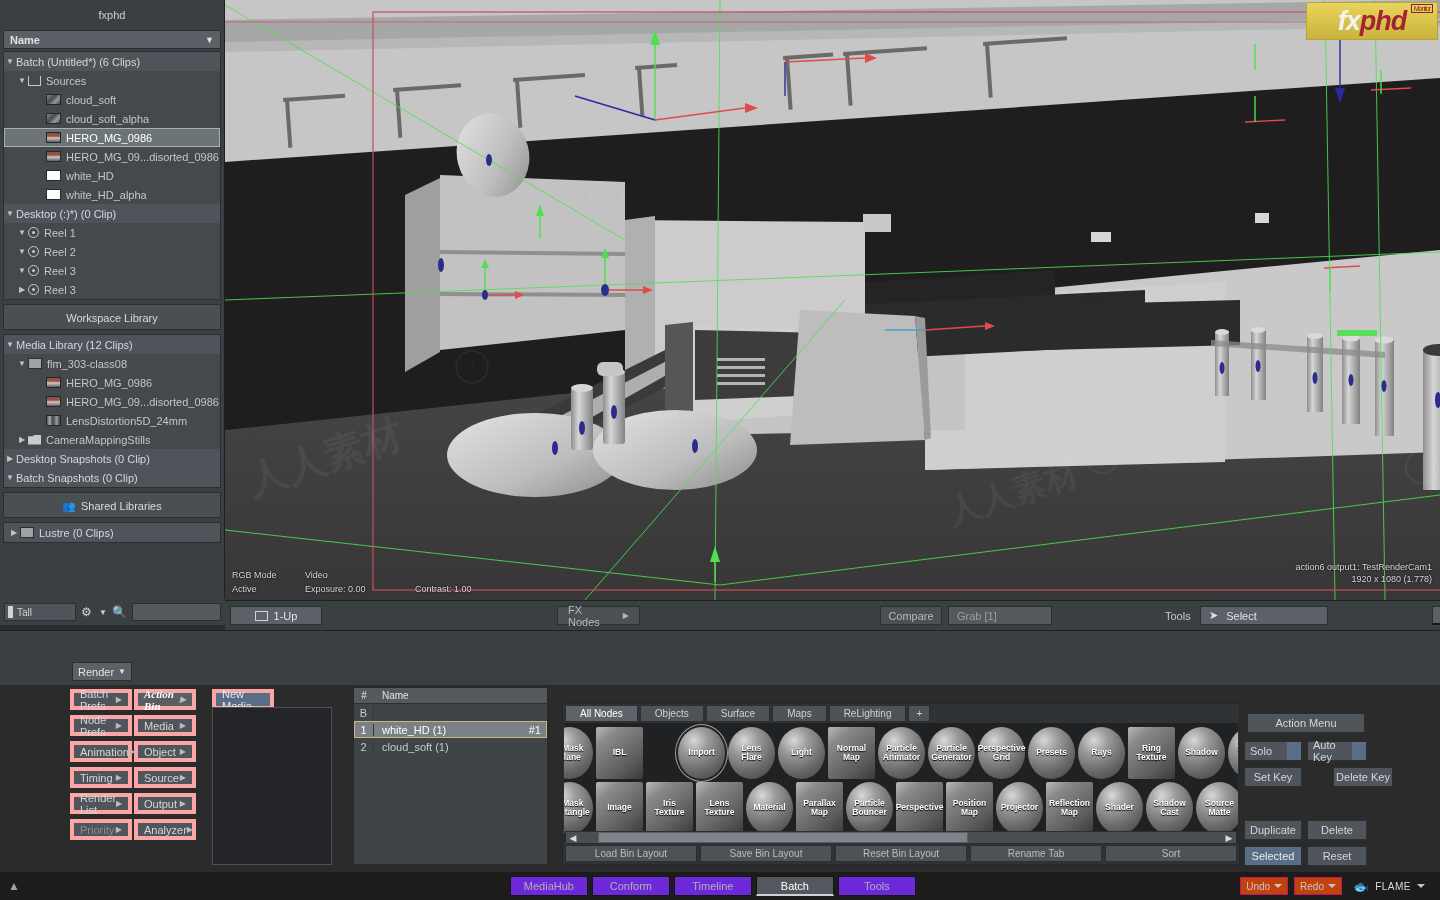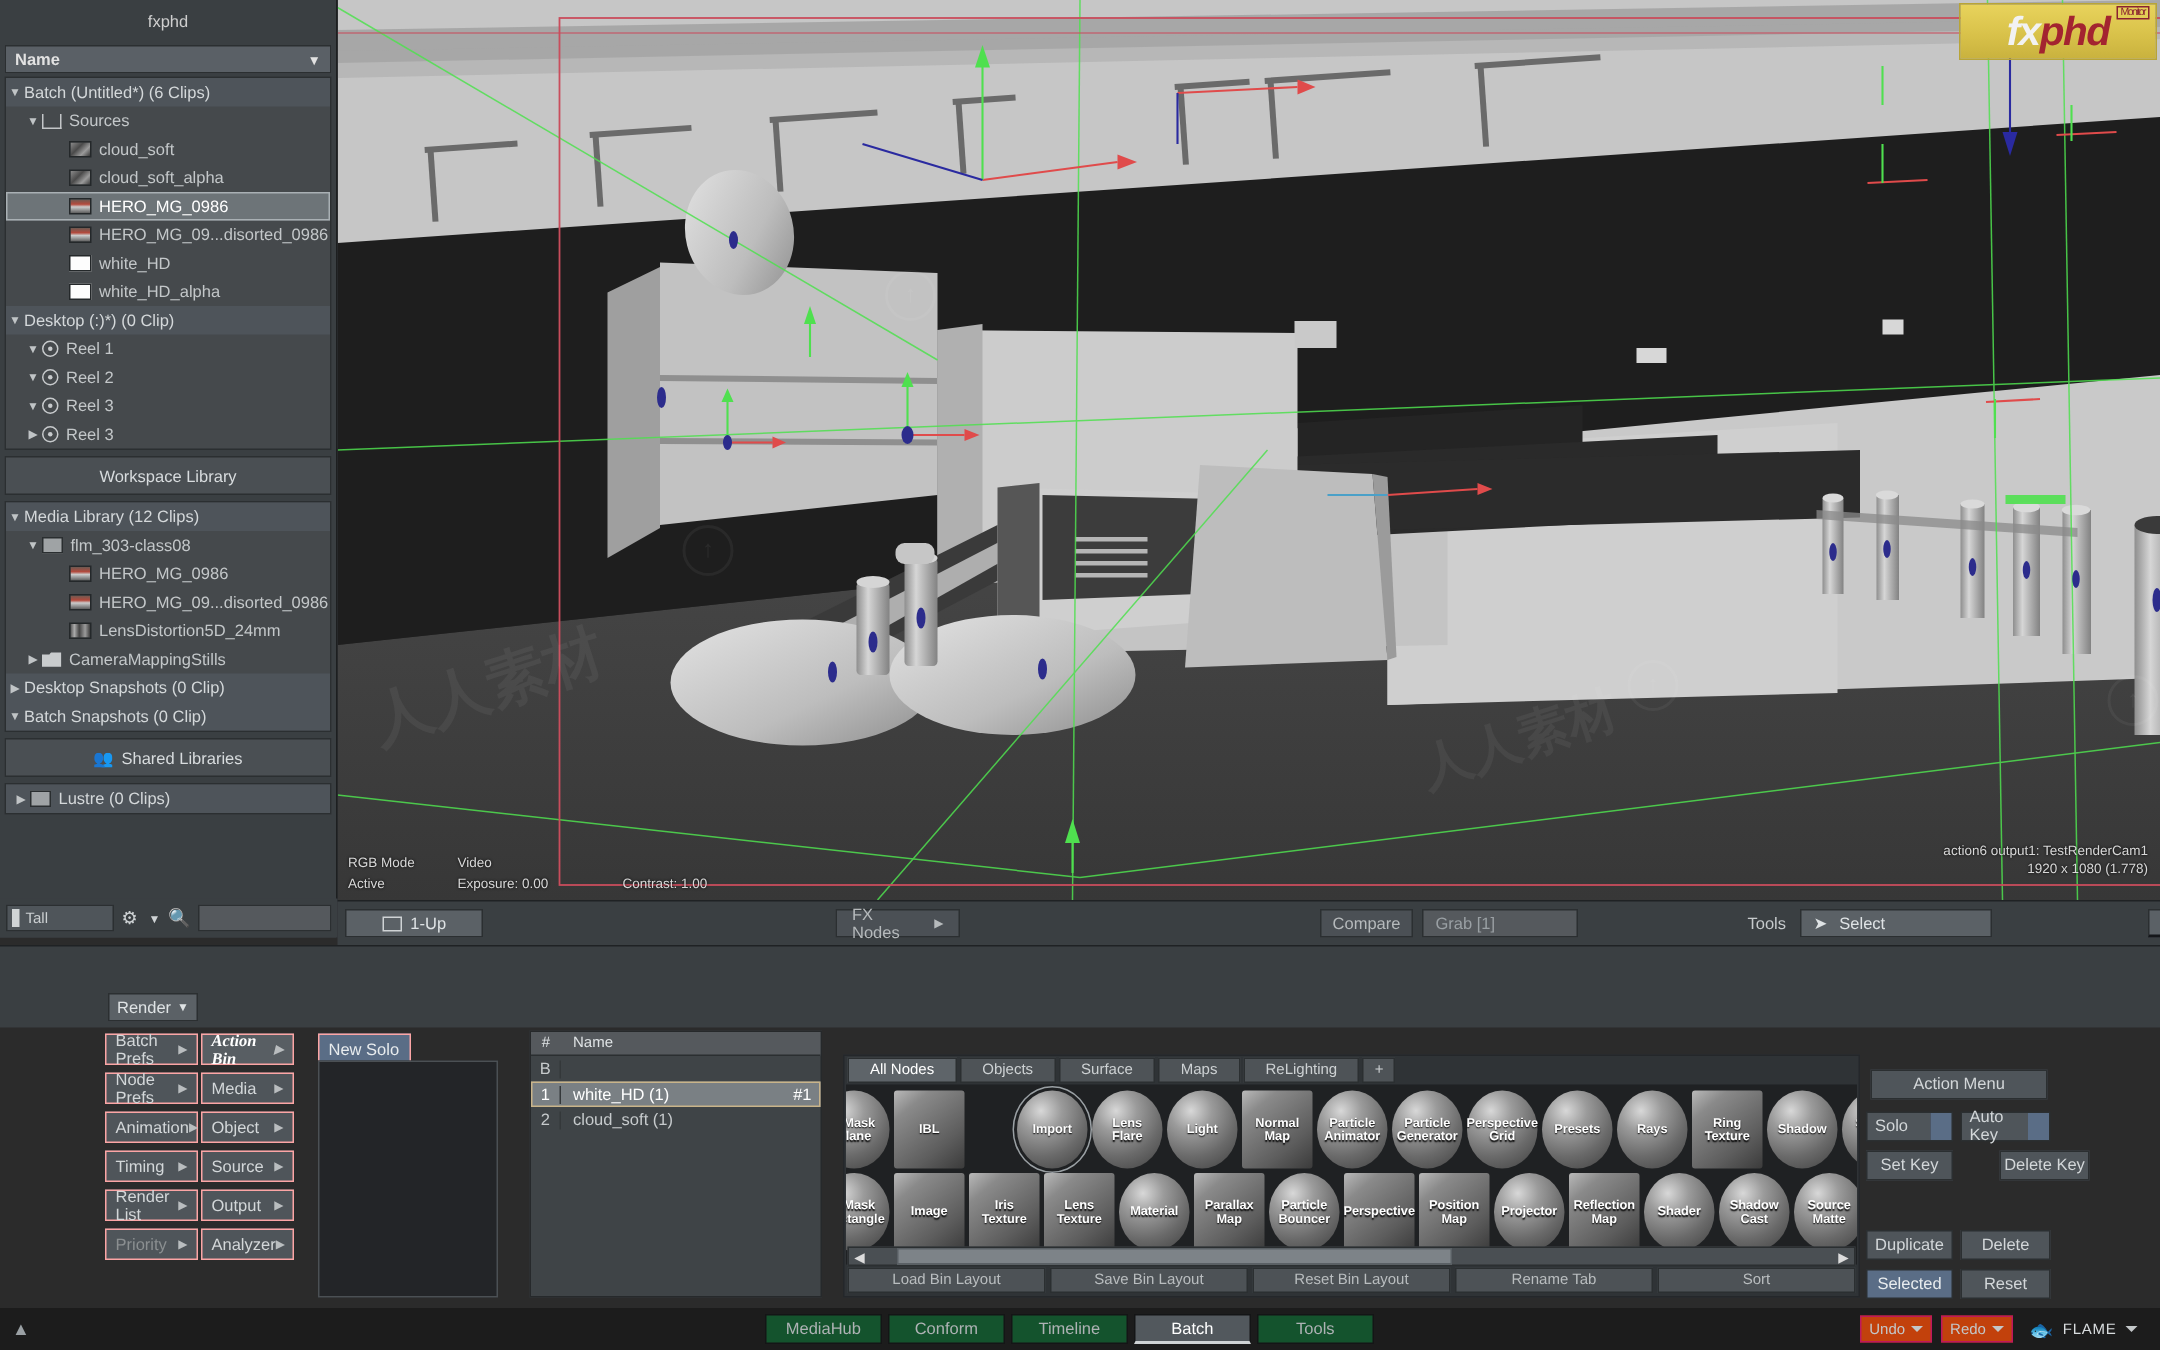--- a/index.html
+++ b/index.html
@@ -66,21 +66,21 @@
   .vb-label { font-size:11px; color:#c6cacc; }
 
   
   #batchbar { position:absolute; left:0; top:630px; width:1440px; height:55px;
     background:#3a3f42; border-top:1px solid #1f2224; }
   .bb-drop { position:absolute; height:19px; background:#5b6166; border:1px solid #2b2f31;
     color:#dfe3e5; display:flex; align-items:center; font-size:11px; padding:0 5px; }
   .bb-drop .cv { margin-left:auto; font-size:8px; }
 
   
-  .col-btn { position:absolute; height:21px; background:#4f555a; border:1px solid #fca5a5;
+  .col-btn { position:absolute; height:21px; background:#4f555a; border:4px solid #fca5a5;
     color:#d3d7d9; display:flex; align-items:center; padding:0 6px; font-size:11px; }
   .col-btn .arr { margin-left:auto; font-size:8px; color:#b9bdbf; }
   .col-btn.hi { background:#585e63; color:#fff; font-style:italic; font-weight:bold; }
   .col-btn.dim { color:#8b8f91; }
 
   
   #medialist { position:absolute; left:353px; top:687px; width:195px; height:178px;
     background:#3f4447; border:1px solid #26292b; }
   #ml-head { height:16px; display:flex; background:#55595d; color:#dfe3e5; font-size:10px;
     align-items:center; border-bottom:1px solid #2b2f31;}
@@ -122,21 +122,21 @@
     color:#d3d7d9; display:flex; align-items:center; justify-content:center; font-size:11px; }
   .rp-btn.blue { background:#5a6d86; color:#e8ecee; }
   .rp-toggle { position:absolute; height:20px; display:flex; border:1px solid #2b2f31; }
   .rp-toggle .lbl { flex:1; background:#4f555a; color:#d3d7d9; display:flex; align-items:center;
     padding-left:5px; font-size:11px; }
   .rp-toggle .sw { width:14px; background:#5a6d86; }
 
   
   #statusbar { position:absolute; left:0; bottom:0; width:1440px; height:28px;
     background:#1c1c1c; display:flex; align-items:center; }
-  .sb-tab { height:20px; width:78px; background:#14532d; border:1px solid #141516;
+  .sb-tab { height:20px; width:78px; background:#6d28d9; border:1px solid #141516;
     color:#aeb2b4; font-size:11px; display:flex; align-items:center; justify-content:center; }
   .sb-tab.active { background:#52585d; color:#fff; border-bottom:2px solid #cfd3d5; }
   .sb-small { height:18px; background:#c2410c; border:1px solid #be185d; color:#c3c7c9;
     font-size:10px; display:flex; align-items:center; padding:0 5px; gap:4px; }
   .tri { width:0;height:0;border-left:4px solid transparent;border-right:4px solid transparent;
     border-top:4px solid #c3c7c9; }
 
   
   .wm { position:absolute; color:rgba(255,255,255,0.055); font-weight:bold; pointer-events:none;
         font-family:"DejaVu Sans", sans-serif; }
@@ -598,21 +598,21 @@
         <span>Output</span>
         <span class="arr">▶</span>
       </div>
       <div class="col-btn " style="left:134px; top:819px; width:62px;">
         <span>Analyzer</span>
         <span class="arr">▶</span>
       </div>
     </div>
 
   <div class="col-btn" style="left:212px; top:689px; width:62px; background:#5a6d86; color:#e8ecee;">
-    <span>New Solo</span>
+    <span>New Media</span>
   </div>
   <div style="position:absolute; left:212px; top:707px; width:120px; height:158px; background:#232528; border:1px solid #4b5054;"></div>
 
   <div id="medialist">
     <div id="ml-head">
       <span style="width:20px; text-align:center;">#</span>
       <span style="padding-left:8px;">Name</span>
     </div>
     <div id="ml-body">
         <div class="ml-row ">

